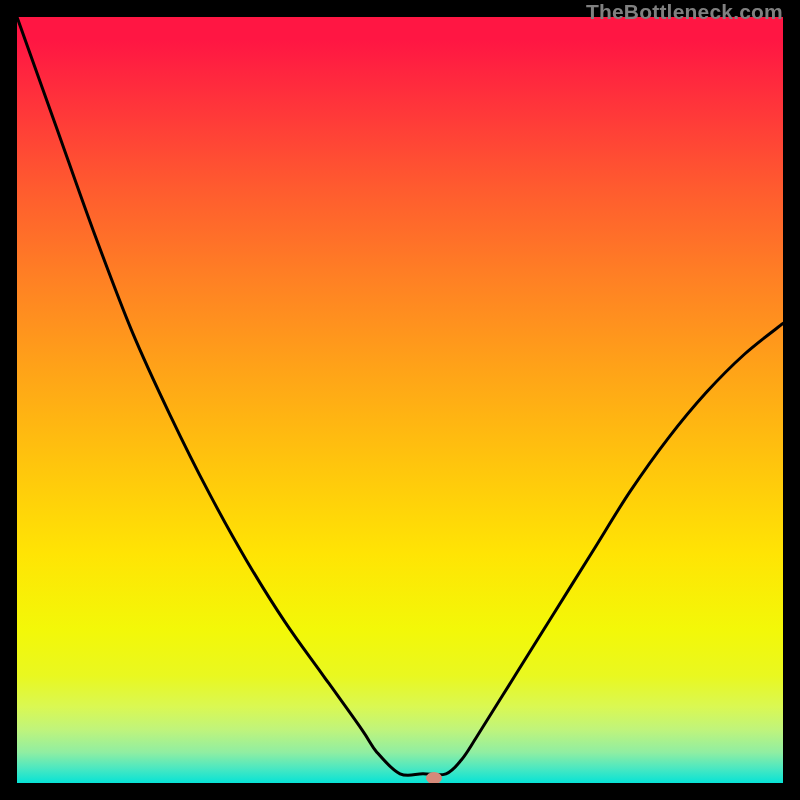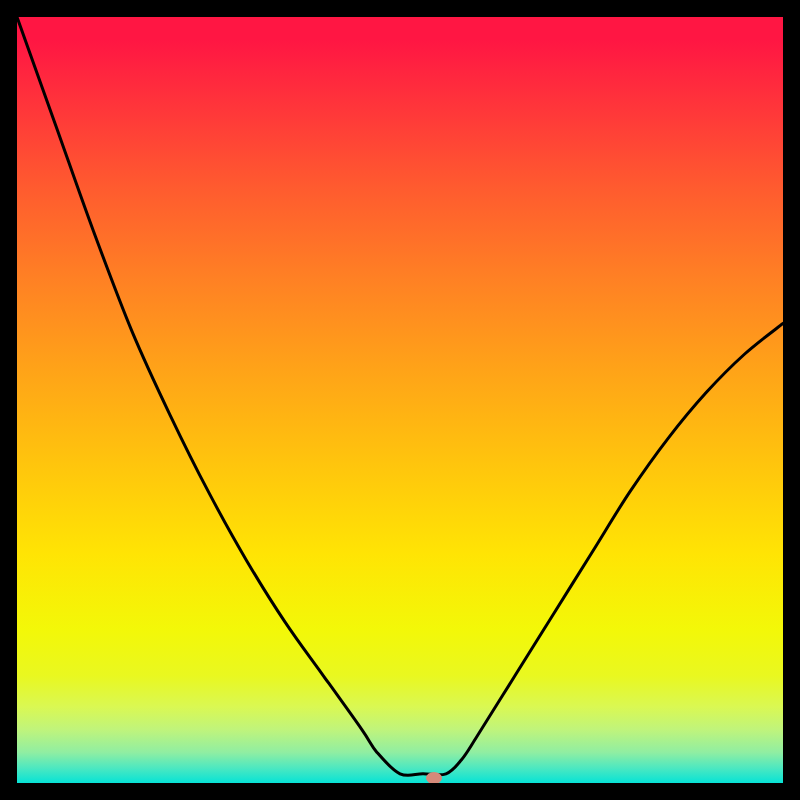--- a/index.html
+++ b/index.html
@@ -79,13 +79,14 @@
 <body>
 
 <div class="stage">
   <div class="plot">
     <div class="gradient"></div>
     <svg class="curve" viewBox="0 0 766 766" preserveAspectRatio="none">
       <path id="curve-path" fill="none" stroke="#000" stroke-width="3" stroke-linecap="round" stroke-linejoin="round" d="M 0.0 0.0 C 6.4 17.9 25.5 71.5 38.3 107.2 C 51.1 143.0 63.8 180.0 76.6 214.5 C 89.4 249.0 102.1 283.4 114.9 314.1 C 127.7 344.7 140.4 371.5 153.2 398.3 C 166.0 425.1 178.7 450.7 191.5 474.9 C 204.3 499.2 217.0 522.2 229.8 543.9 C 242.6 565.6 255.3 586.0 268.1 605.1 C 280.9 624.3 293.6 640.9 306.4 658.8 C 319.2 676.6 335.8 699.6 344.7 712.4 C 353.6 725.1 353.6 728.0 360.0 735.4 C 366.4 742.8 375.3 753.2 383.0 756.8 C 390.7 760.4 398.3 756.8 406.0 756.8 C 413.6 756.8 422.6 759.1 429.0 756.8 C 435.3 754.5 439.2 749.1 444.3 743.0 C 449.4 736.9 450.7 734.1 459.6 720.0 C 468.5 706.0 485.1 679.2 497.9 658.8 C 510.7 638.3 523.4 617.9 536.2 597.5 C 549.0 577.1 561.7 556.6 574.5 536.2 C 587.3 515.8 600.0 494.1 612.8 474.9 C 625.6 455.8 638.3 437.9 651.1 421.3 C 663.9 404.7 676.6 389.4 689.4 375.3 C 702.2 361.3 714.9 348.5 727.7 337.0 C 740.5 325.5 759.6 311.5 766.0 306.4"></path>
     </svg>
     <div class="marker" id="marker" style="left: 416.704px; top: 761.404px; background: rgb(213, 138, 122);"></div>
   </div>
+  <div class="watermark">TheBottleneck.com</div>
 </div>
 
 </body></html>

